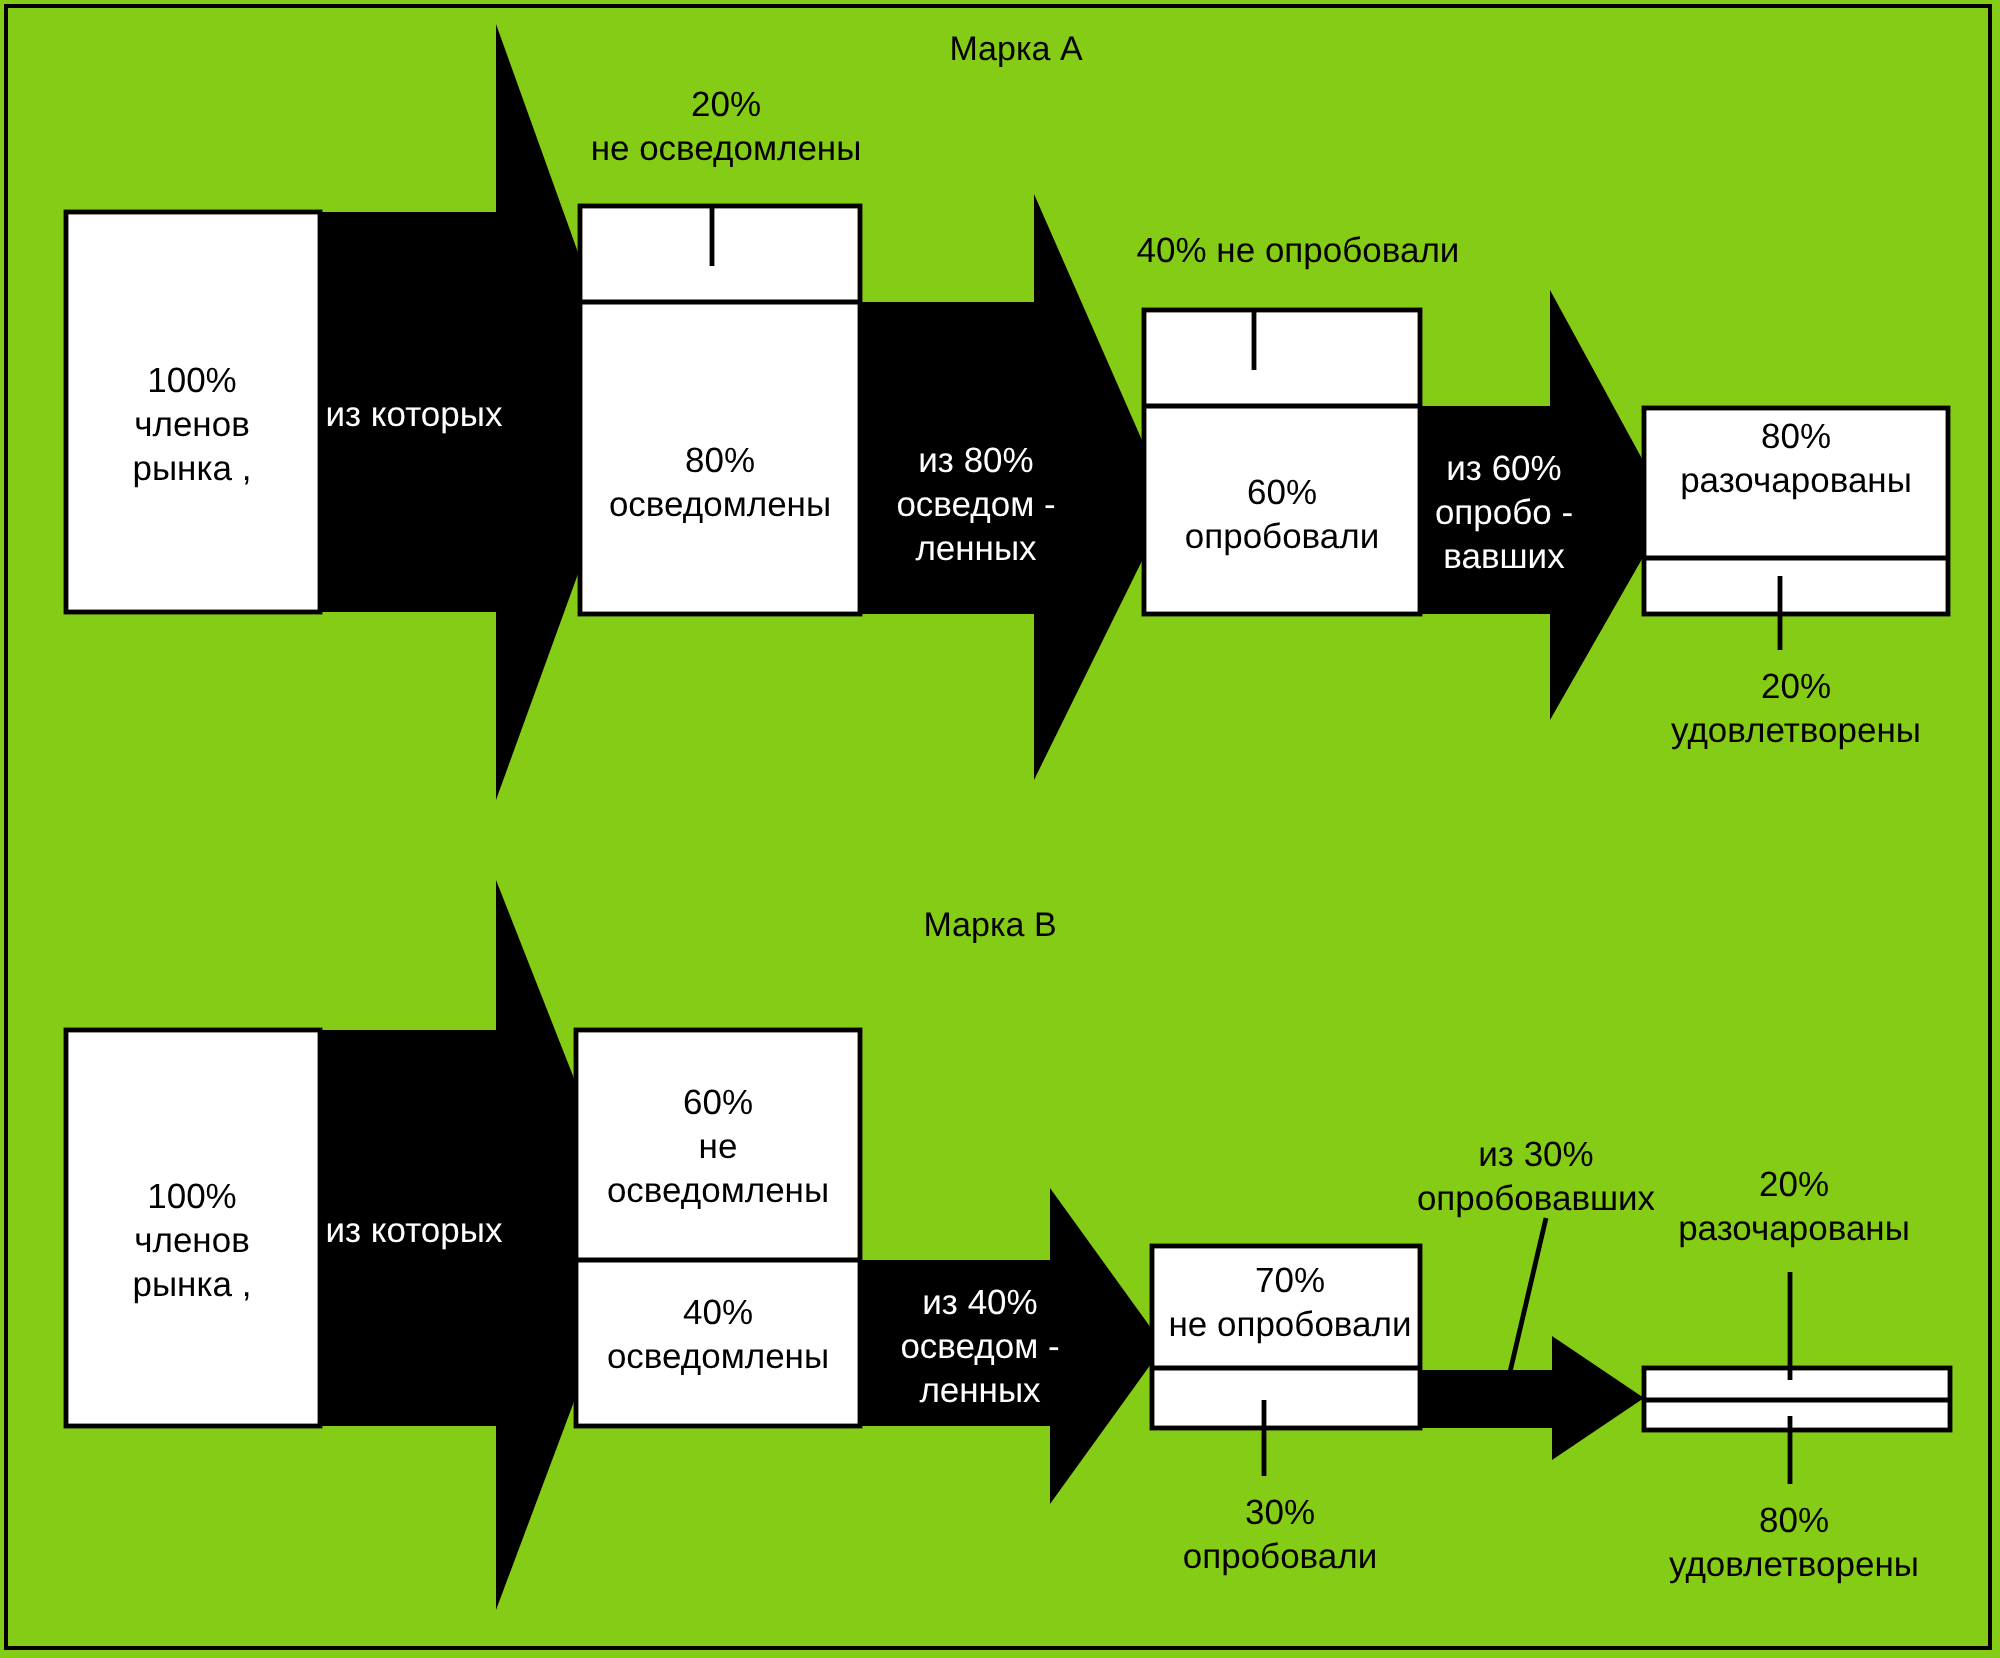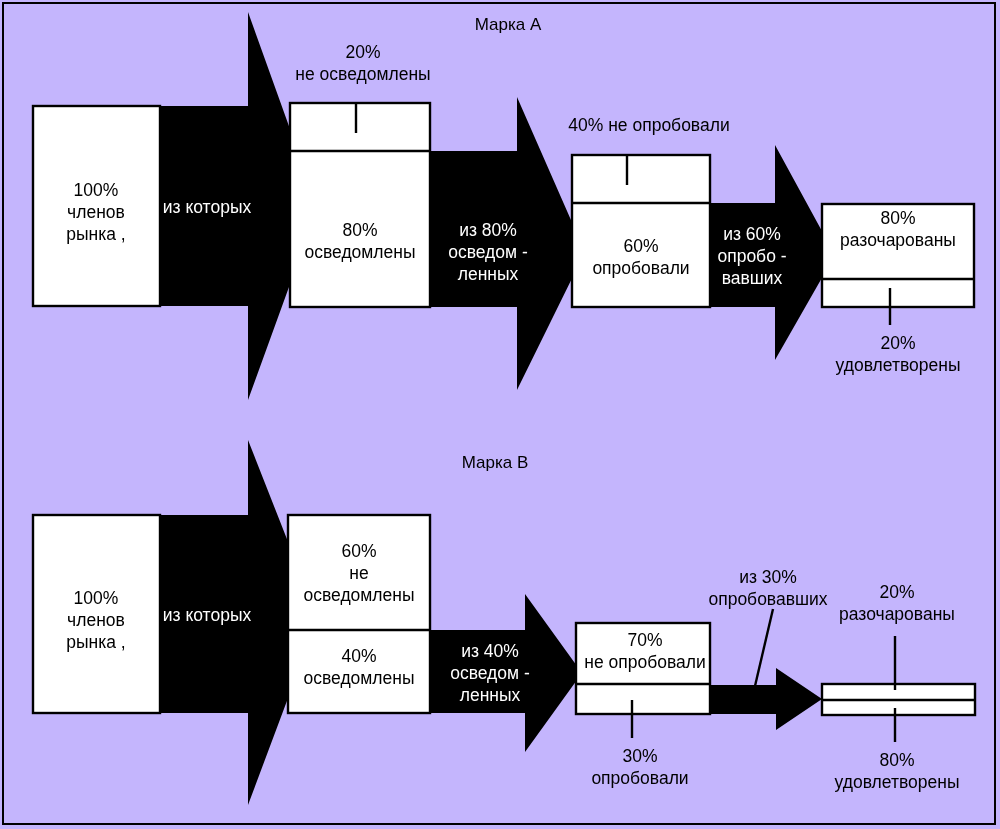--- a/index.html
+++ b/index.html
@@ -10,21 +10,21 @@
   body {
     width: 1000px;
     height: 829px;
     font-family: "Liberation Sans", sans-serif;
     overflow: hidden;
   }
   #stage {
     position: relative;
     width: 1000px;
     height: 829px;
-    background: #c4b5fd;
+    background: #84cc16;
   }
   #frame {
     position: absolute;
     left: 2px;
     top: 2px;
     width: 994px;
     height: 823px;
     border: 2px solid #000000;
     box-sizing: border-box;
     pointer-events: none;

